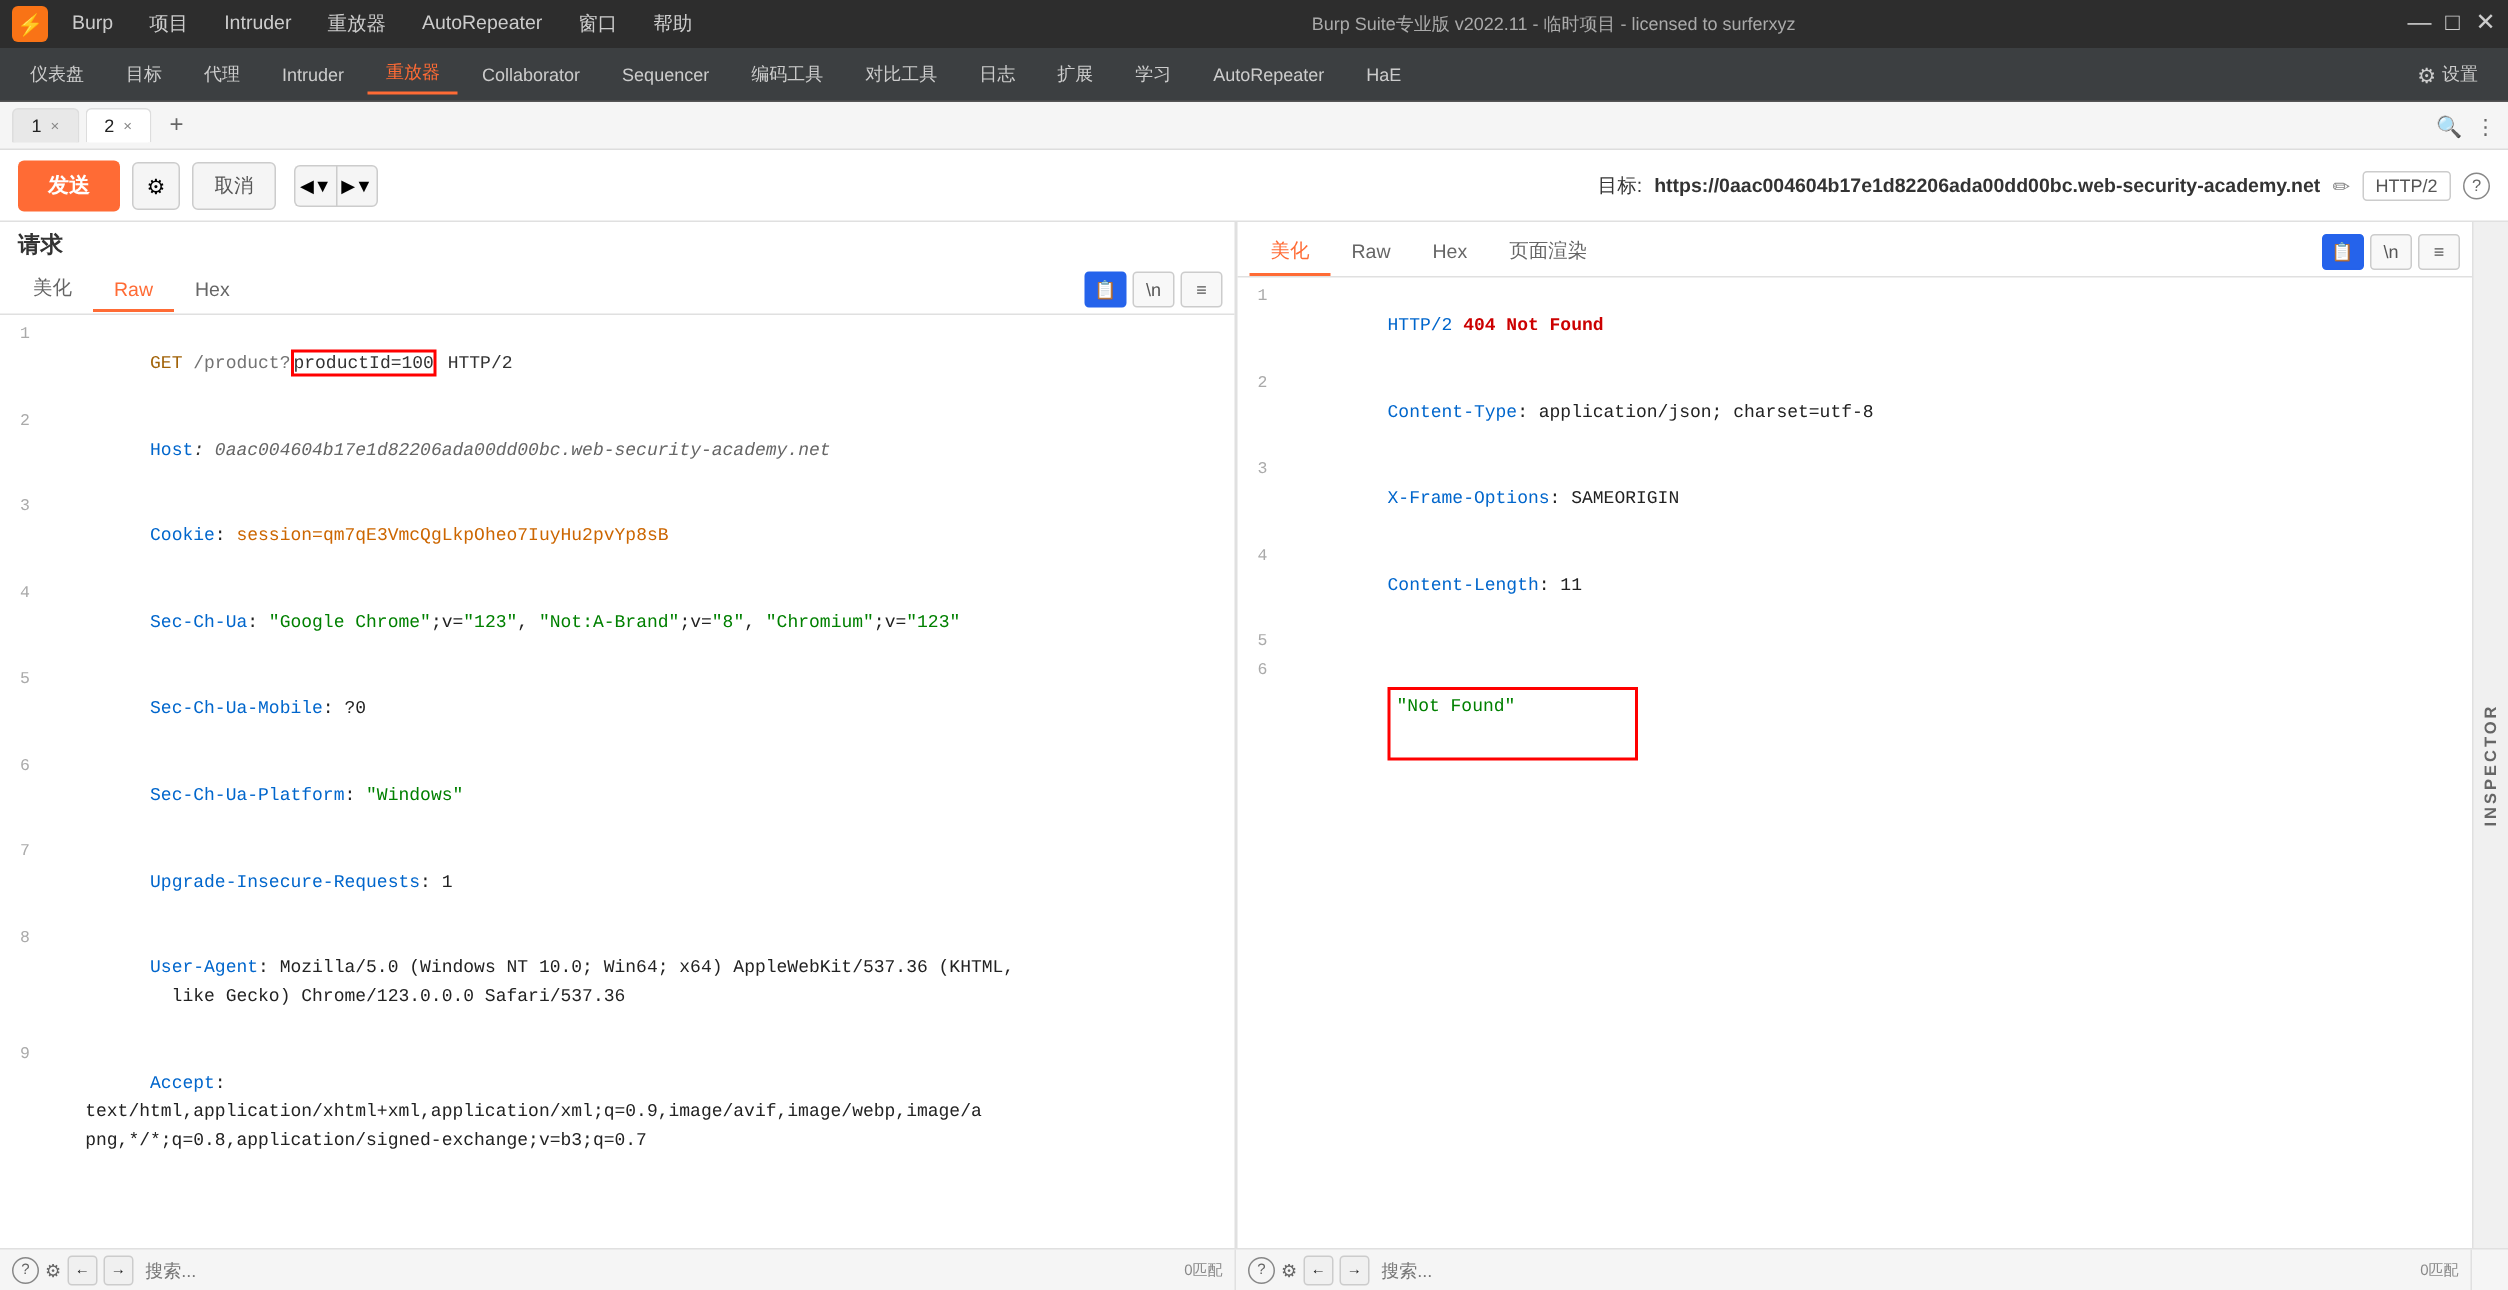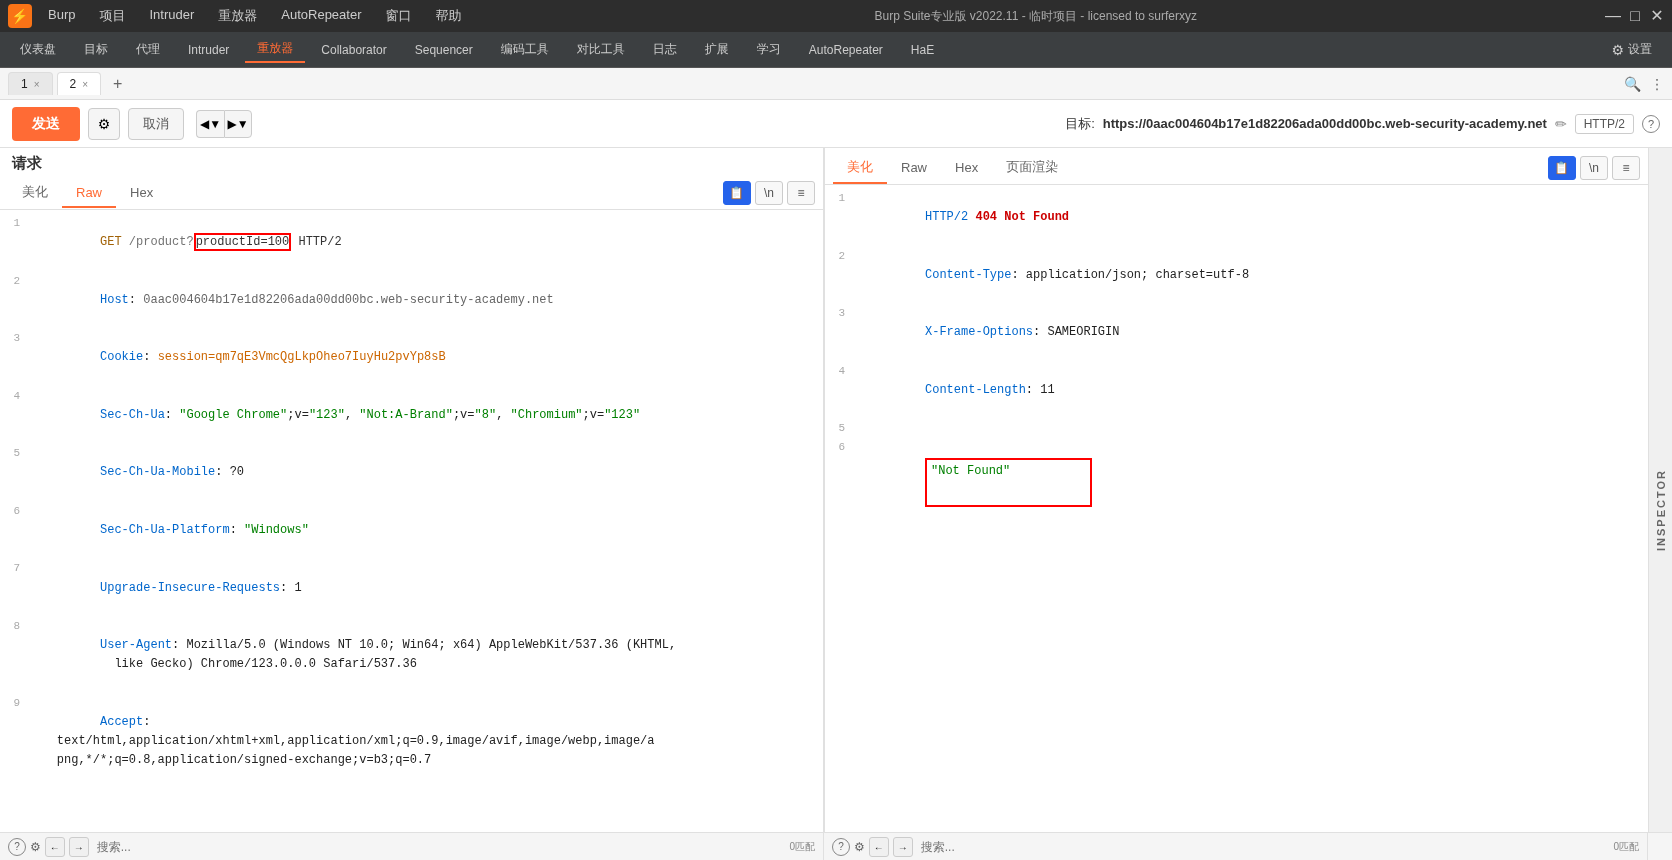--- a/index.html
+++ b/index.html
@@ -182,21 +182,21 @@
       <div class="code-line">
         <span class="line-num">1</span>
         <span class="line-content">
           <span style="color:#a16207;">GET </span><span style="color:#737373;">/product?</span><span style="border:2px solid red;background:white;color:#333;font-family:Courier New,monospace;">productId=100</span><span style="color:#333;"> HTTP/2</span>
         </span>
       </div>
 
       <div class="code-line">
         <span class="line-num">2</span>
         <span class="line-content">
-          <span style="color:#0066cc;">Host</span><span style="color:#333;">: <span style="color:#666666;">0aac004604b17e1d82206ada00dd00bc.web-security-academy.net</span></span>
+          <span style="color:#0066cc;">Host</span><span style="color:#333;font-style:italic;">: <span style="color:#666666;">0aac004604b17e1d82206ada00dd00bc.web-security-academy.net</span></span>
         </span>
       </div>
 
       <div class="code-line">
         <span class="line-num">3</span>
         <span class="line-content">
           <span style="color:#0066cc;">Cookie</span><span>: <span style="color:#cc6600;">session=qm7qE3VmcQgLkpOheo7IuyHu2pvYp8sB</span></span>
         </span>
       </div>
 

